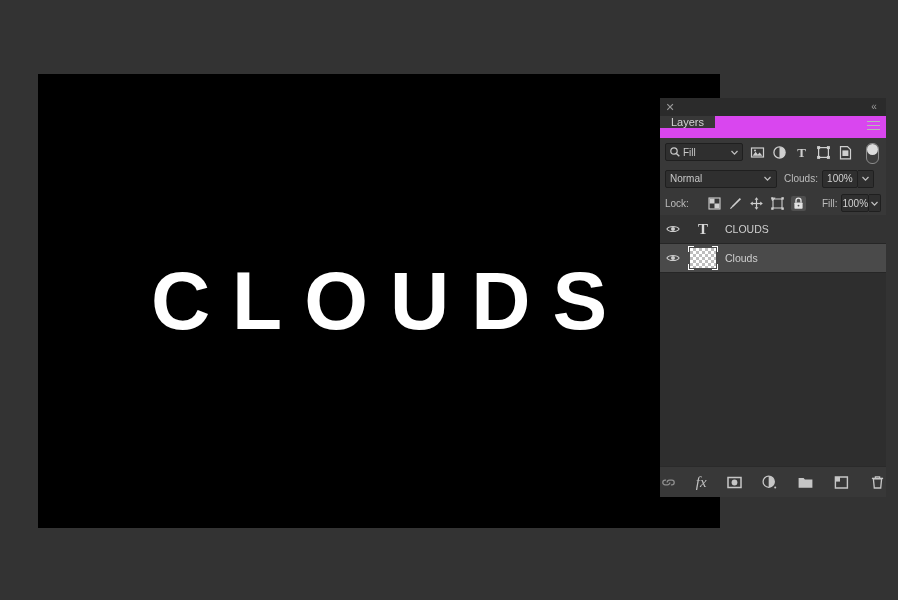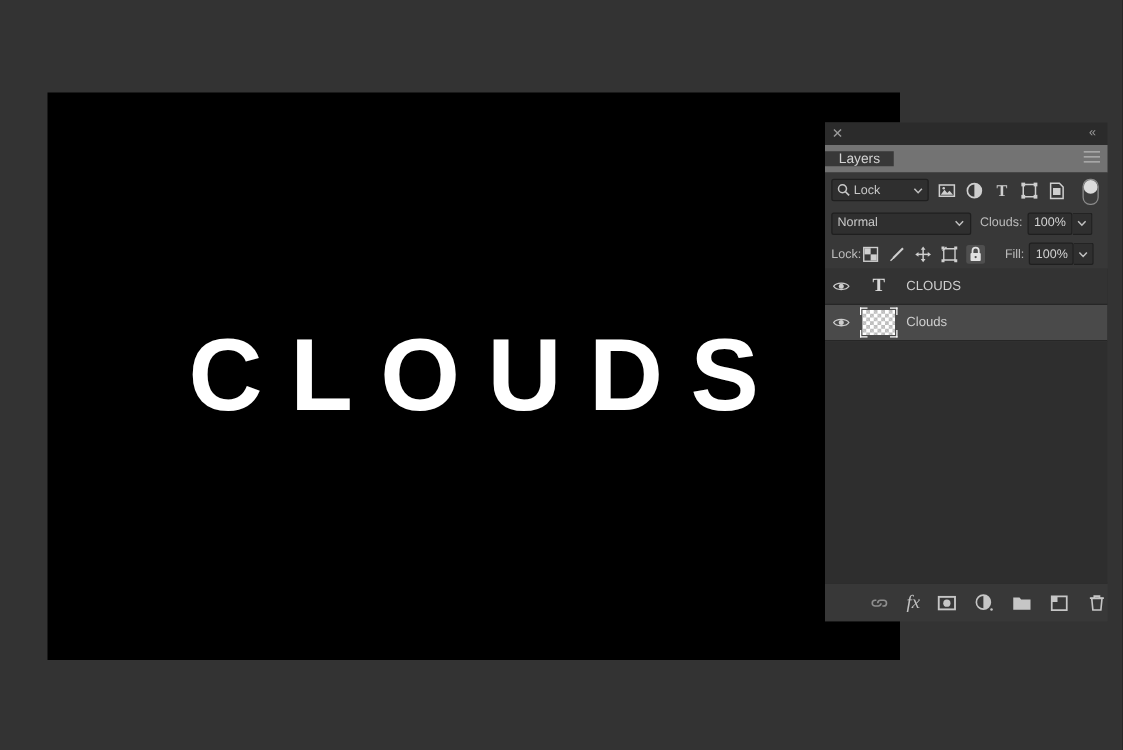--- a/index.html
+++ b/index.html
@@ -71,23 +71,23 @@
     font-size: 10px; line-height: 13px;
     text-align: center;
     cursor: pointer;
     user-select: none;
   }
 
   
   .tab-strip {
     position: relative;
     height: 22px;
-    background: #737373;
-    display: flex;
-    align-items: center;
+    background: #d946ef;
+    display: flex;
+    align-items: flex-start;
   }
   .tab {
     background: #383838;
     color: #d4d4d4;
     font-size: 11px;
     padding: 0 11px;
     display: flex;
     align-items: center;
     cursor: pointer;
     user-select: none;
@@ -194,21 +194,21 @@
     border: 1px solid #1f1f1f;
     border-left: none;
     border-radius: 0 2px 2px 0;
     display: flex; align-items: center; justify-content: center;
     box-sizing: border-box;
     cursor: pointer;
   }
 
   
   .lock-row { height: 24px; padding: 0 5px; }
-  .lock-label { color: #bdbdbd; font-size: 10px; margin-right: 0; user-select: none; }
+  .lock-label { color: #bdbdbd; font-size: 10px; margin-right: 18px; user-select: none; }
   .lock-icons { display: flex; align-items: center; gap: 6px; }
   .li { width: 15px; height: 15px; cursor: pointer; }
   .li.active {
     background: #4f4f4f;
     border-radius: 2px;
   }
 
   
   .layer-list {
     position: absolute;
@@ -283,21 +283,21 @@
 
   
   .panel-bottom {
     position: absolute;
     left: 0; bottom: 0;
     width: 226px; height: 30px;
     background: #383838;
     border-top: 1px solid #2a2a2a;
     display: flex;
     align-items: center;
-    justify-content: flex-end;
+    justify-content: space-between;
     gap: 13px;
   }
   .bt { width: 17px; height: 17px; cursor: pointer; display:block; }
   .bt-fx {
     color: #c2c2c2;
     font-family: "Liberation Serif", serif;
     font-style: italic;
     font-size: 15px;
     line-height: 17px;
     cursor: pointer;
@@ -333,21 +333,21 @@
     </div>
 
     <div class="row filter-row">
       <div class="kind-select">
         <span class="magn">
           <svg width="12" height="12" viewBox="0 0 12 12">
             <circle cx="5" cy="5" r="3.2" fill="none" stroke="#c8c8c8" stroke-width="1.2"></circle>
             <line x1="7.4" y1="7.4" x2="10.3" y2="10.3" stroke="#c8c8c8" stroke-width="1.4"></line>
           </svg>
         </span>
-        <span class="lbl">Lock</span>
+        <span class="lbl">Fill</span>
         <span class="caret">
           <svg width="9" height="9" viewBox="0 0 9 9">
             <path d="M1.5 3 L4.5 6.2 L7.5 3" fill="none" stroke="#c0c0c0" stroke-width="1.2"></path>
           </svg>
         </span>
       </div>
 
       <div class="filter-icons">
         <span class="fi">
           <svg width="15" height="15" viewBox="0 0 15 15">

